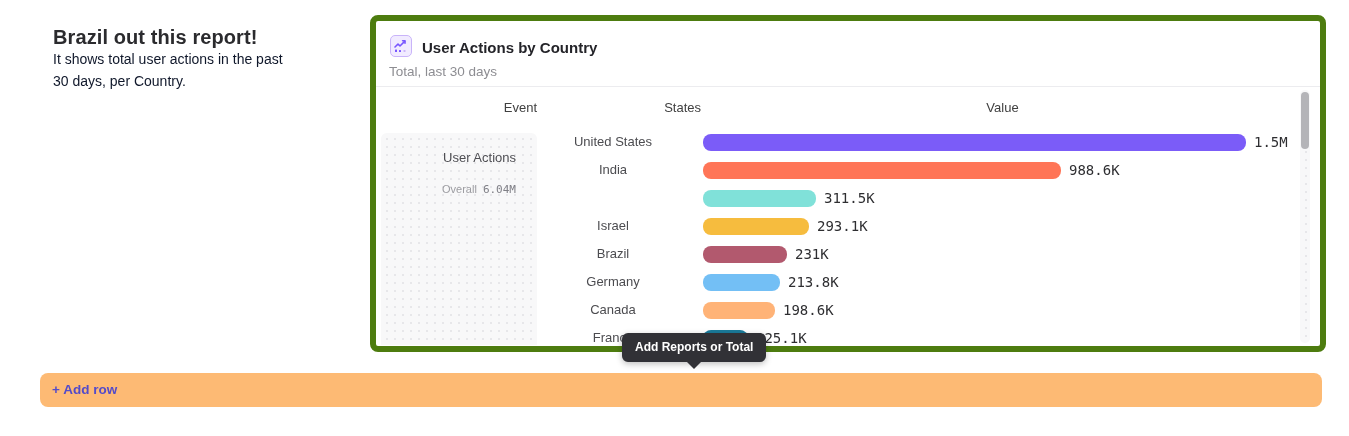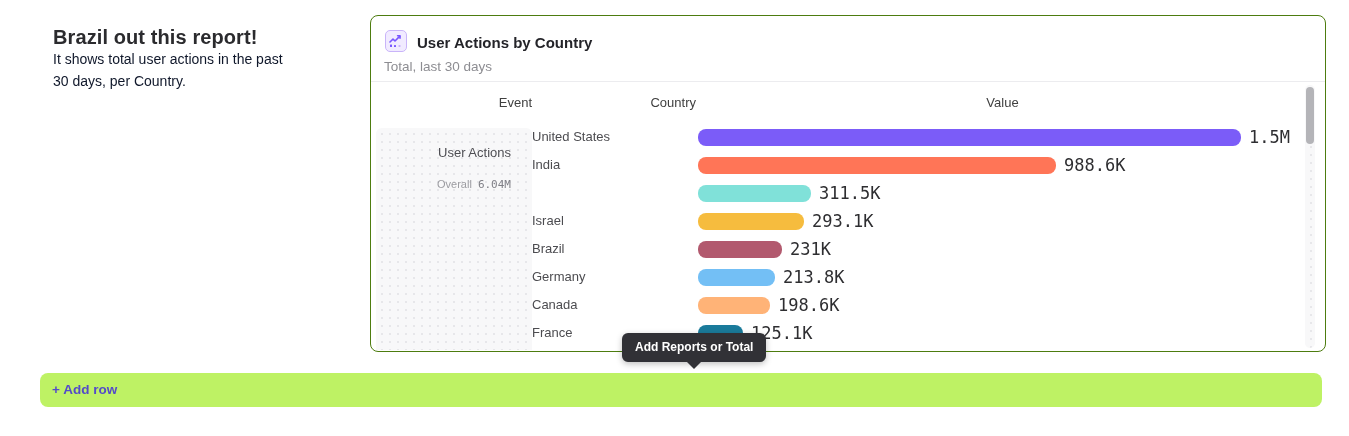--- a/index.html
+++ b/index.html
@@ -6,21 +6,21 @@
   html,body { width:1349px; height:436px; background:#ffffff; overflow:hidden;
               font-family:"Liberation Sans","DejaVu Sans",sans-serif; position:relative; }
 
   
   .intro { position:absolute; left:53px; top:26px; width:260px; }
   .intro h1 { font-size:20px; font-weight:700; color:#2b2b2e; letter-spacing:.1px; }
   .intro p  { font-size:14px; line-height:21.5px; color:#0f172a; width:244px; }
 
   
   .card { position:absolute; left:370px; top:15px; width:956px; height:337px;
-          background:#fff; border:1px solid #4d7c0f; border-radius:8px; }
+          background:#fff; border:6px solid #4d7c0f; border-radius:8px; }
   .card-header { position:relative; height:65px; }
   .report-icon { position:absolute; left:14px; top:14px; width:22px; height:22px; }
   .card-title { position:absolute; left:46px; top:18px; font-size:15px; font-weight:700; color:#242429; }
   .card-subtitle { position:absolute; left:13px; top:43px; font-size:13.5px; color:#8d8d92; }
 
   
   .chart { position:absolute; left:0; right:0; top:65px; bottom:0;
            border-top:1px solid #ececef; border-radius:0 0 8px 8px; overflow:hidden; }
   .col-hdr { position:absolute; top:13px; font-size:13px; color:#404040; }
   .hdr-event   { left:5px;   width:156px; text-align:right; }
@@ -33,43 +33,43 @@
 
   .event-box { position:absolute; left:5px; top:46px; width:156px; bottom:1px;
                border-radius:6px 6px 0 0; text-align:right; padding:17px 21px 0 0; }
   .event-name { font-size:13px; color:#4e4e53; }
   .event-sub  { margin-top:18px; font-size:11px; }
   .event-agg-label { color:#9c9ca1; }
   .event-agg-value { color:#7f7f86; font-family:"DejaVu Sans Mono","Liberation Mono",monospace; margin-left:6px; }
 
   .rows { position:absolute; left:0; right:22px; top:41px; }
   .chart-row { position:relative; height:28px; }
-  .country-label { position:absolute; left:161px; width:152px; text-align:left;
+  .country-label { position:absolute; left:161px; width:152px; text-align:center;
                    font-size:13px; color:#4c4c50; line-height:28px; }
   .bar-wrap { position:absolute; left:327px; right:0; top:0; height:28px; display:flex; align-items:center; }
   .bar { height:17px; border-radius:8px; flex:none; }
-  .bar-value { margin-left:8px; font-size:17px; color:#2e2e31;
+  .bar-value { margin-left:8px; font-size:14px; color:#2e2e31;
                font-family:"DejaVu Sans Mono","Liberation Mono",monospace; white-space:nowrap; }
 
   
   .scrollbar-track { position:absolute; right:10px; top:3px; bottom:3px; width:10px;
                      border-radius:5px; }
   .scrollbar-thumb { position:absolute; left:1px; top:2px; width:8px; height:57px;
                      background:#b4b4b8; border-radius:4px; }
 
   
   .tooltip { position:absolute; left:622px; top:333px; background:#313136; color:#fff;
              font-size:12px; font-weight:700; padding:7px 13px 8px; border-radius:6px;
              box-shadow:0 2px 6px rgba(0,0,0,.25); white-space:nowrap; z-index:5; }
   .tooltip::after { content:""; position:absolute; left:50%; bottom:-7px; margin-left:-7px;
                     border:7px solid transparent; border-top-color:#313136; border-bottom:none; }
 
   
   .add-row-bar { position:absolute; left:40px; top:373px; width:1282px; height:34px;
-                 background:#bef264; border-radius:8px; cursor:pointer; }
+                 background:#fdba74; border-radius:8px; cursor:pointer; }
   .add-row-label { padding-left:12px; line-height:34px; font-size:13.5px; font-weight:600; color:#544bc9; }
 </style>
 </head>
 <body>
 
 <div class="intro">
   <h1>Brazil out this report!</h1>
   <p>It shows total user actions in the past 30 days, per Country.</p>
 </div>
 
@@ -84,21 +84,21 @@
         <rect x="9" y="15" width="2" height="2" rx="0.5" fill="#7856ff"></rect>
         <rect x="13.5" y="15" width="2" height="2" rx="0.5" fill="#c9b4f9"></rect>
       </svg>
     </span>
     <div class="card-title">User Actions by Country</div>
     <div class="card-subtitle">Total, last 30 days</div>
   </div>
 
   <div class="chart">
     <div class="col-hdr hdr-event">Event</div>
-    <div class="col-hdr hdr-country">Country</div>
+    <div class="col-hdr hdr-country">States</div>
     <div class="col-hdr hdr-value">Value</div>
 
     <div class="event-box dotted">
       <div class="event-name">User Actions</div>
       <div class="event-sub">
         <span class="event-agg-label">Overall</span><span class="event-agg-value">6.04M</span>
       </div>
     </div>
 
     <div class="rows" id="chart-rows">

